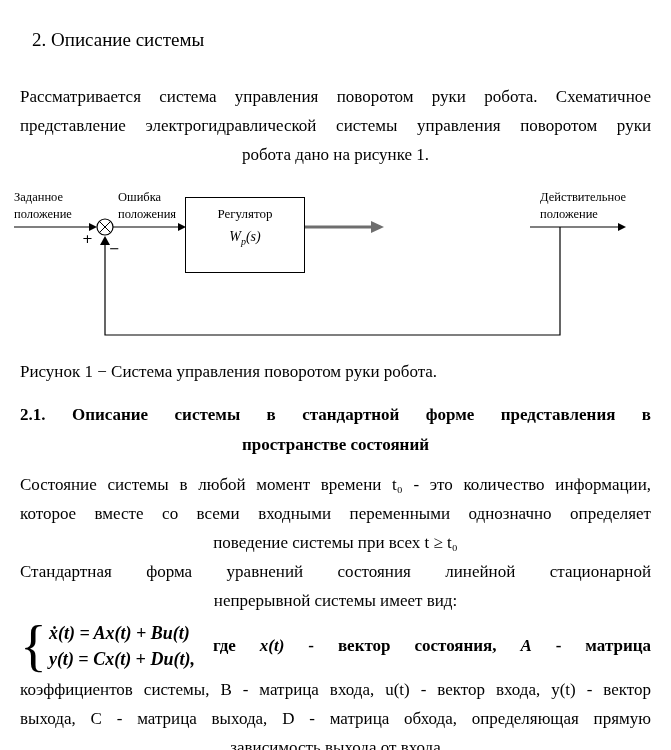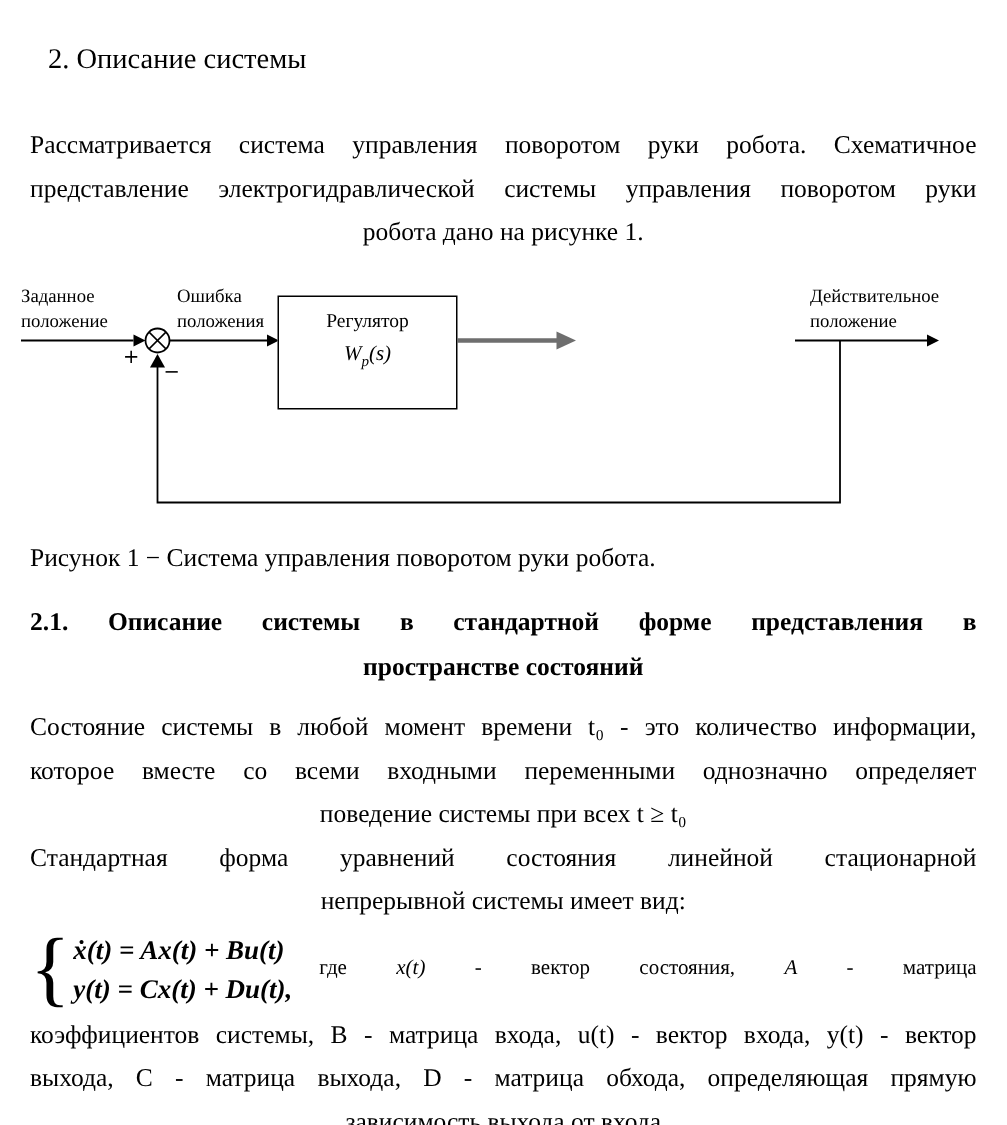--- a/index.html
+++ b/index.html
@@ -27,21 +27,21 @@
   .frac{display:inline-block;margin-top:2px;font-size:13px;}
   .frac .num{padding:0 4px;}
   .frac .den{border-top:1px solid #000;padding:0 4px;font-style:italic;font-size:12.5px;}
   .sumsign{position:absolute;font-size:13px;font-family:"DejaVu Sans", sans-serif;}
   .caption{font-size:17px;margin:14px 0 0 0;line-height:29px;}
   
   .eq-row{display:flex;align-items:center;margin:4px 0 0 0;}
   .brace{font-size:56px;line-height:54px;font-weight:400;}
   .eq-lines{margin-left:2px;}
   .eq-line{font-size:18px;line-height:26px;font-style:italic;font-weight:600;}
-  .eq-inline{flex:1;padding-left:18px;font-size:14px;text-align:justify;text-align-last:justify;}
+  .eq-inline{flex:1;padding-left:18px;font-size:17px;text-align:justify;text-align-last:justify;font-weight:bold;}
   .it{font-style:italic;}
 </style>
 </head>
 <body>
 
 <div class="page">
 
   <h1>2. Описание системы</h1>
 
   <div class="para mt30">

